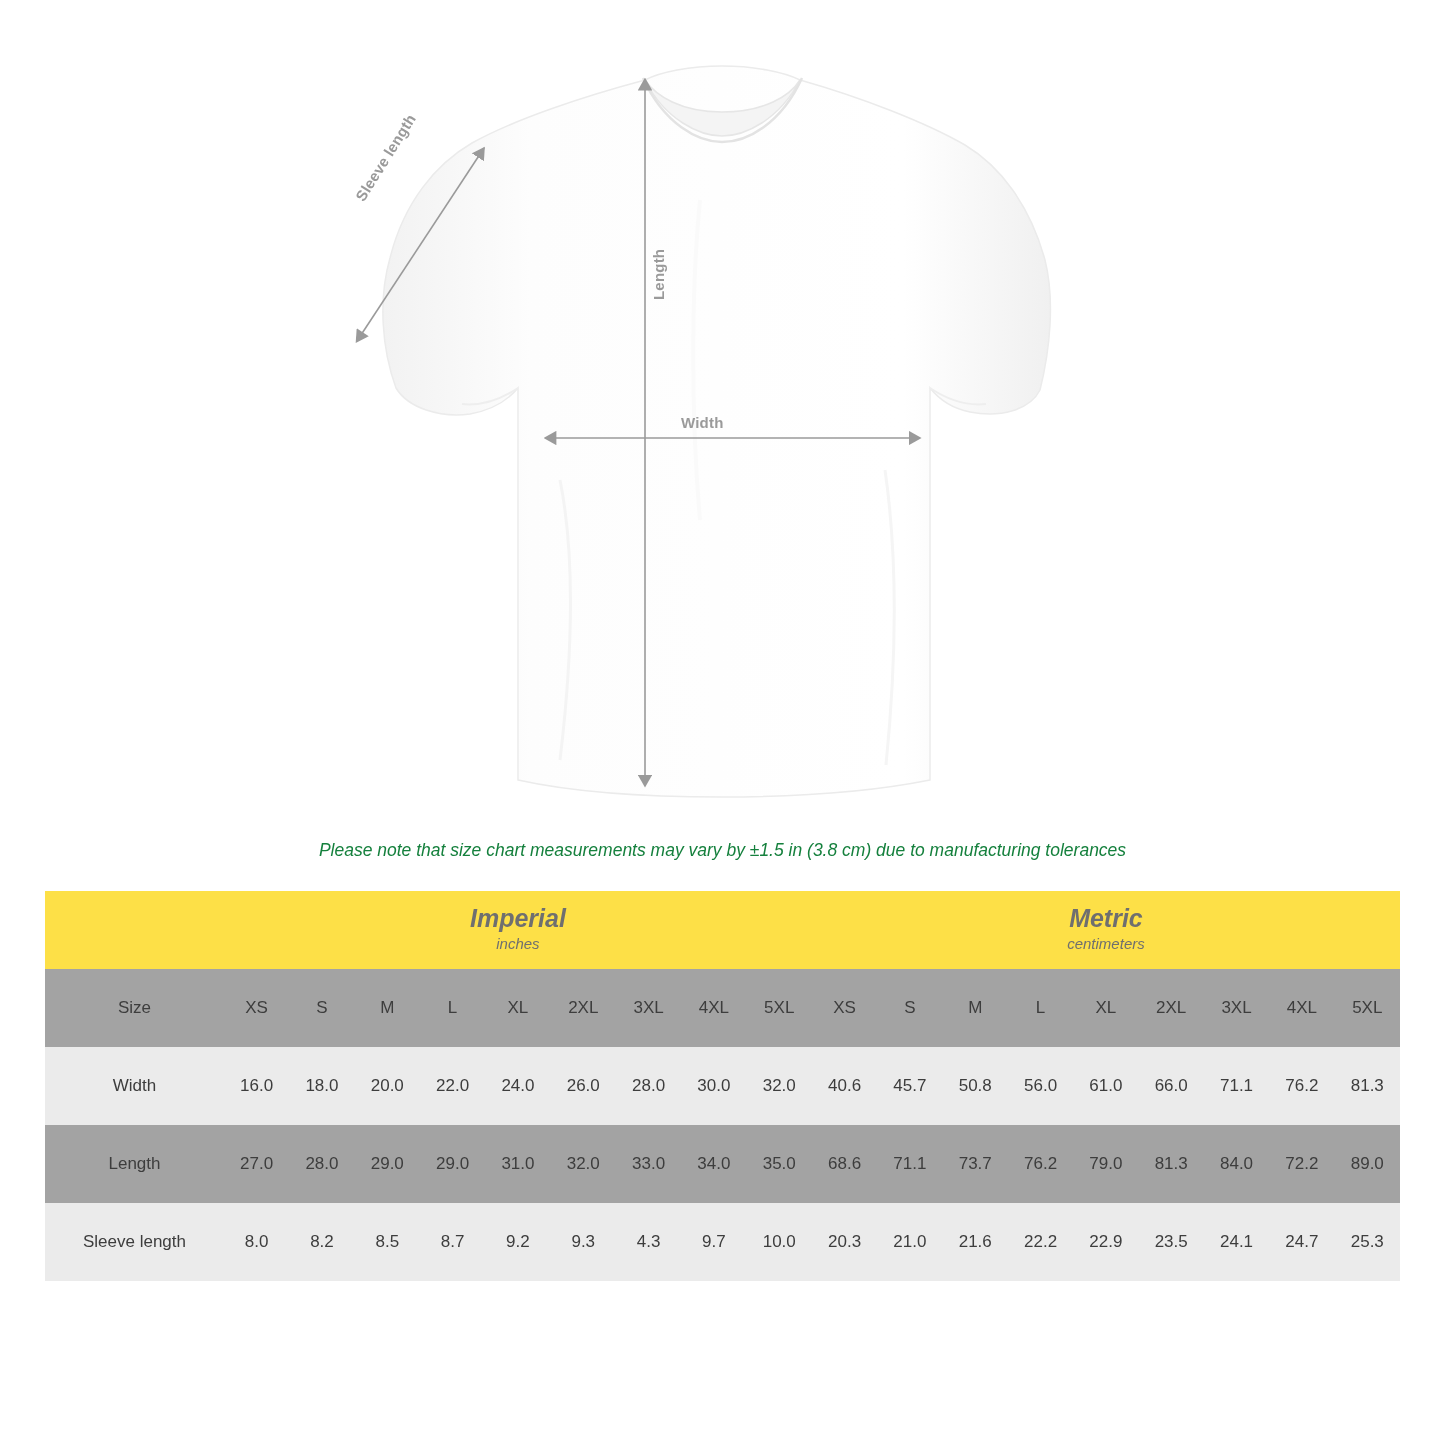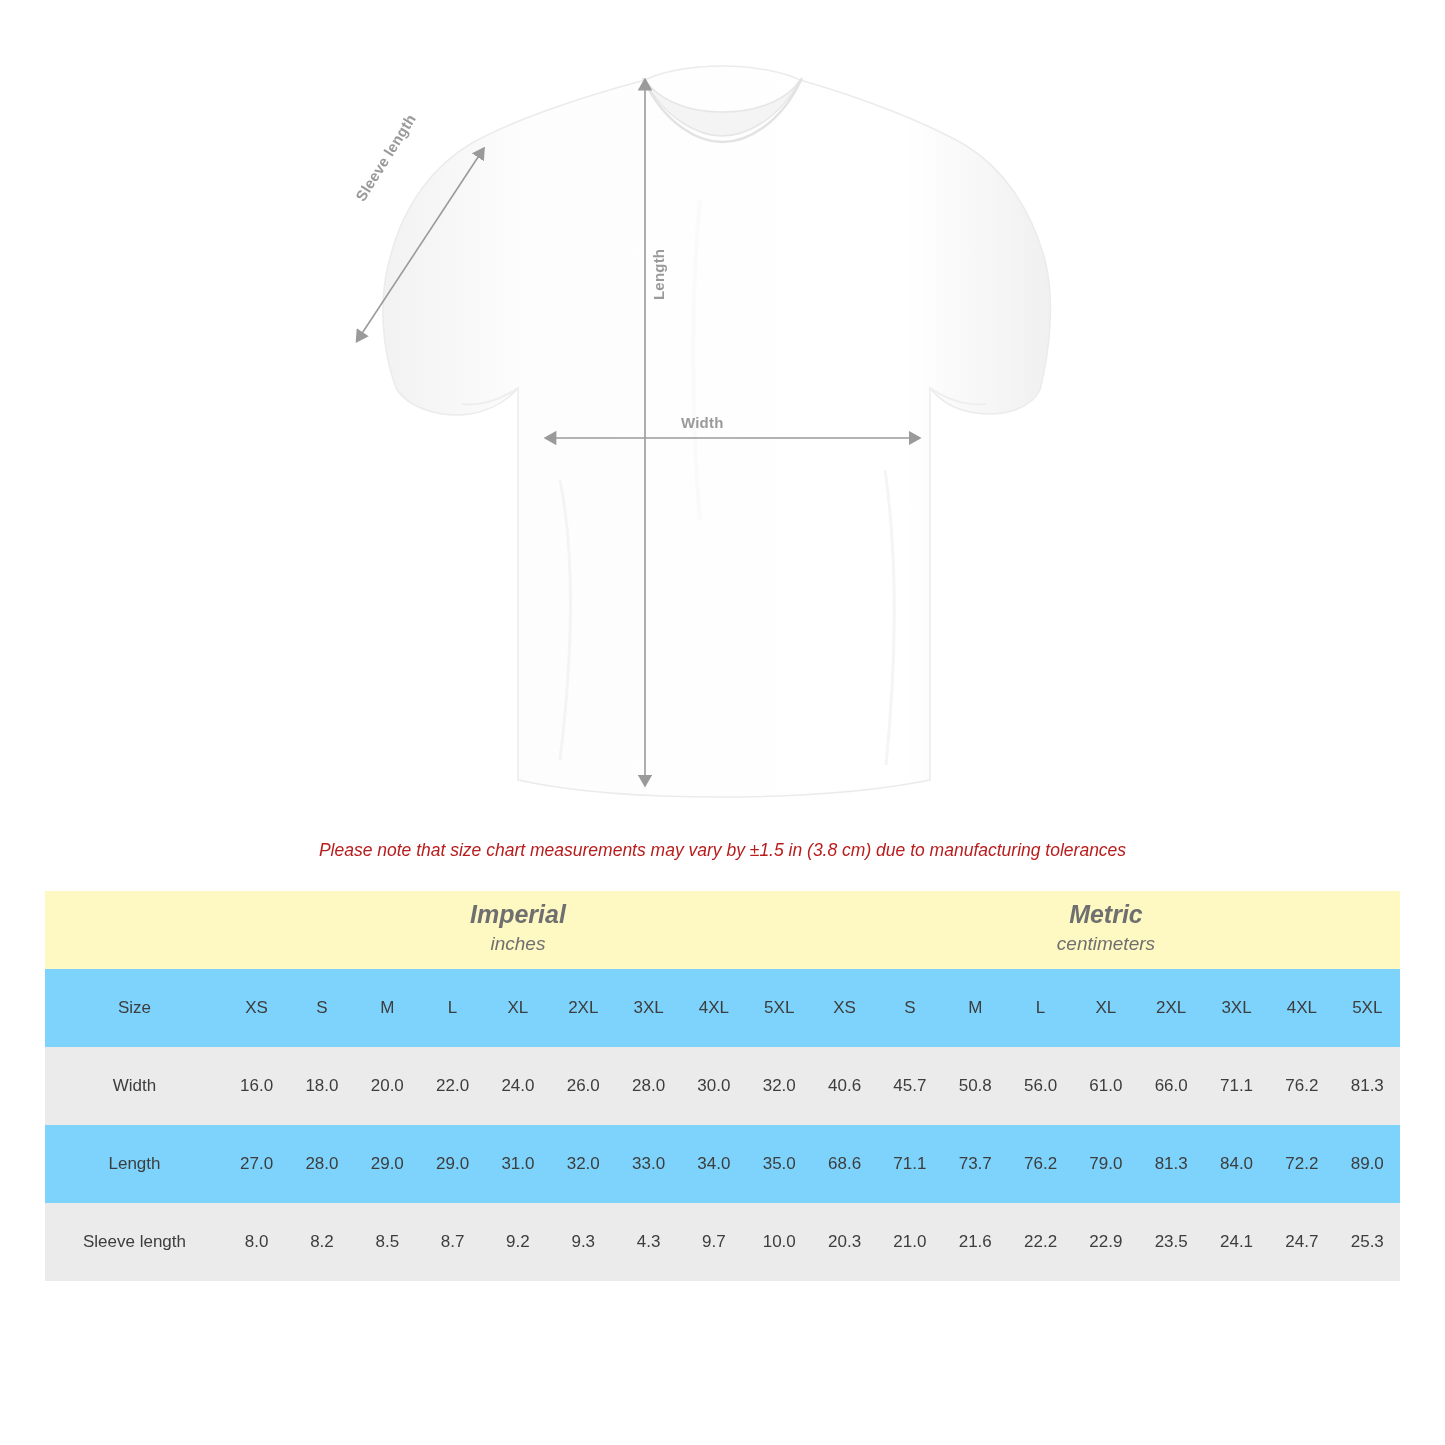--- a/index.html
+++ b/index.html
@@ -60,21 +60,21 @@
   }
   .chart-title {
     font-size: 29px;
     font-weight: bold;
     color: #3d3d3d;
     margin: 0 0 12px 0;
   }
   .chart-note {
     font-size: 17.5px;
     font-style: italic;
-    color: #b91c1c;
+    color: #15803d;
     margin: 4px;
   }
 
   
   .table-wrap {
     margin-top: 30px;
     padding: 0 45px;
   }
   table.size-table {
     width: 100%;
@@ -86,37 +86,37 @@
     text-align: center;
     vertical-align: middle;
     font-size: 17px;
     color: #3d3d3d;
     font-weight: normal;
     padding: 0;
     height: 78px;
     border: none;
   }
   .unit-head-row td {
-    background: #fef9c3;
+    background: #fde047;
     height: 118px;
   }
   .unit-name {
     font-size: 25px;
     font-style: italic;
     font-weight: bold;
     color: #6f6f6f;
     line-height: 1.15;
   }
   .unit-sub {
-    font-size: 19px;
+    font-size: 15px;
     font-style: italic;
     color: #6f6f6f;
     line-height: 1.6;
   }
-  .row-white td { background: #7dd3fc; }
+  .row-white td { background: #a3a3a3; }
   .row-grey td  { background: #ebebeb; }
   .rowhead {
     font-weight: bold;
     font-size: 18px;
     color: #3d3d3d;
   }
   .sizehead {
     font-weight: bold;
     font-size: 18px;
     color: #3d3d3d;

